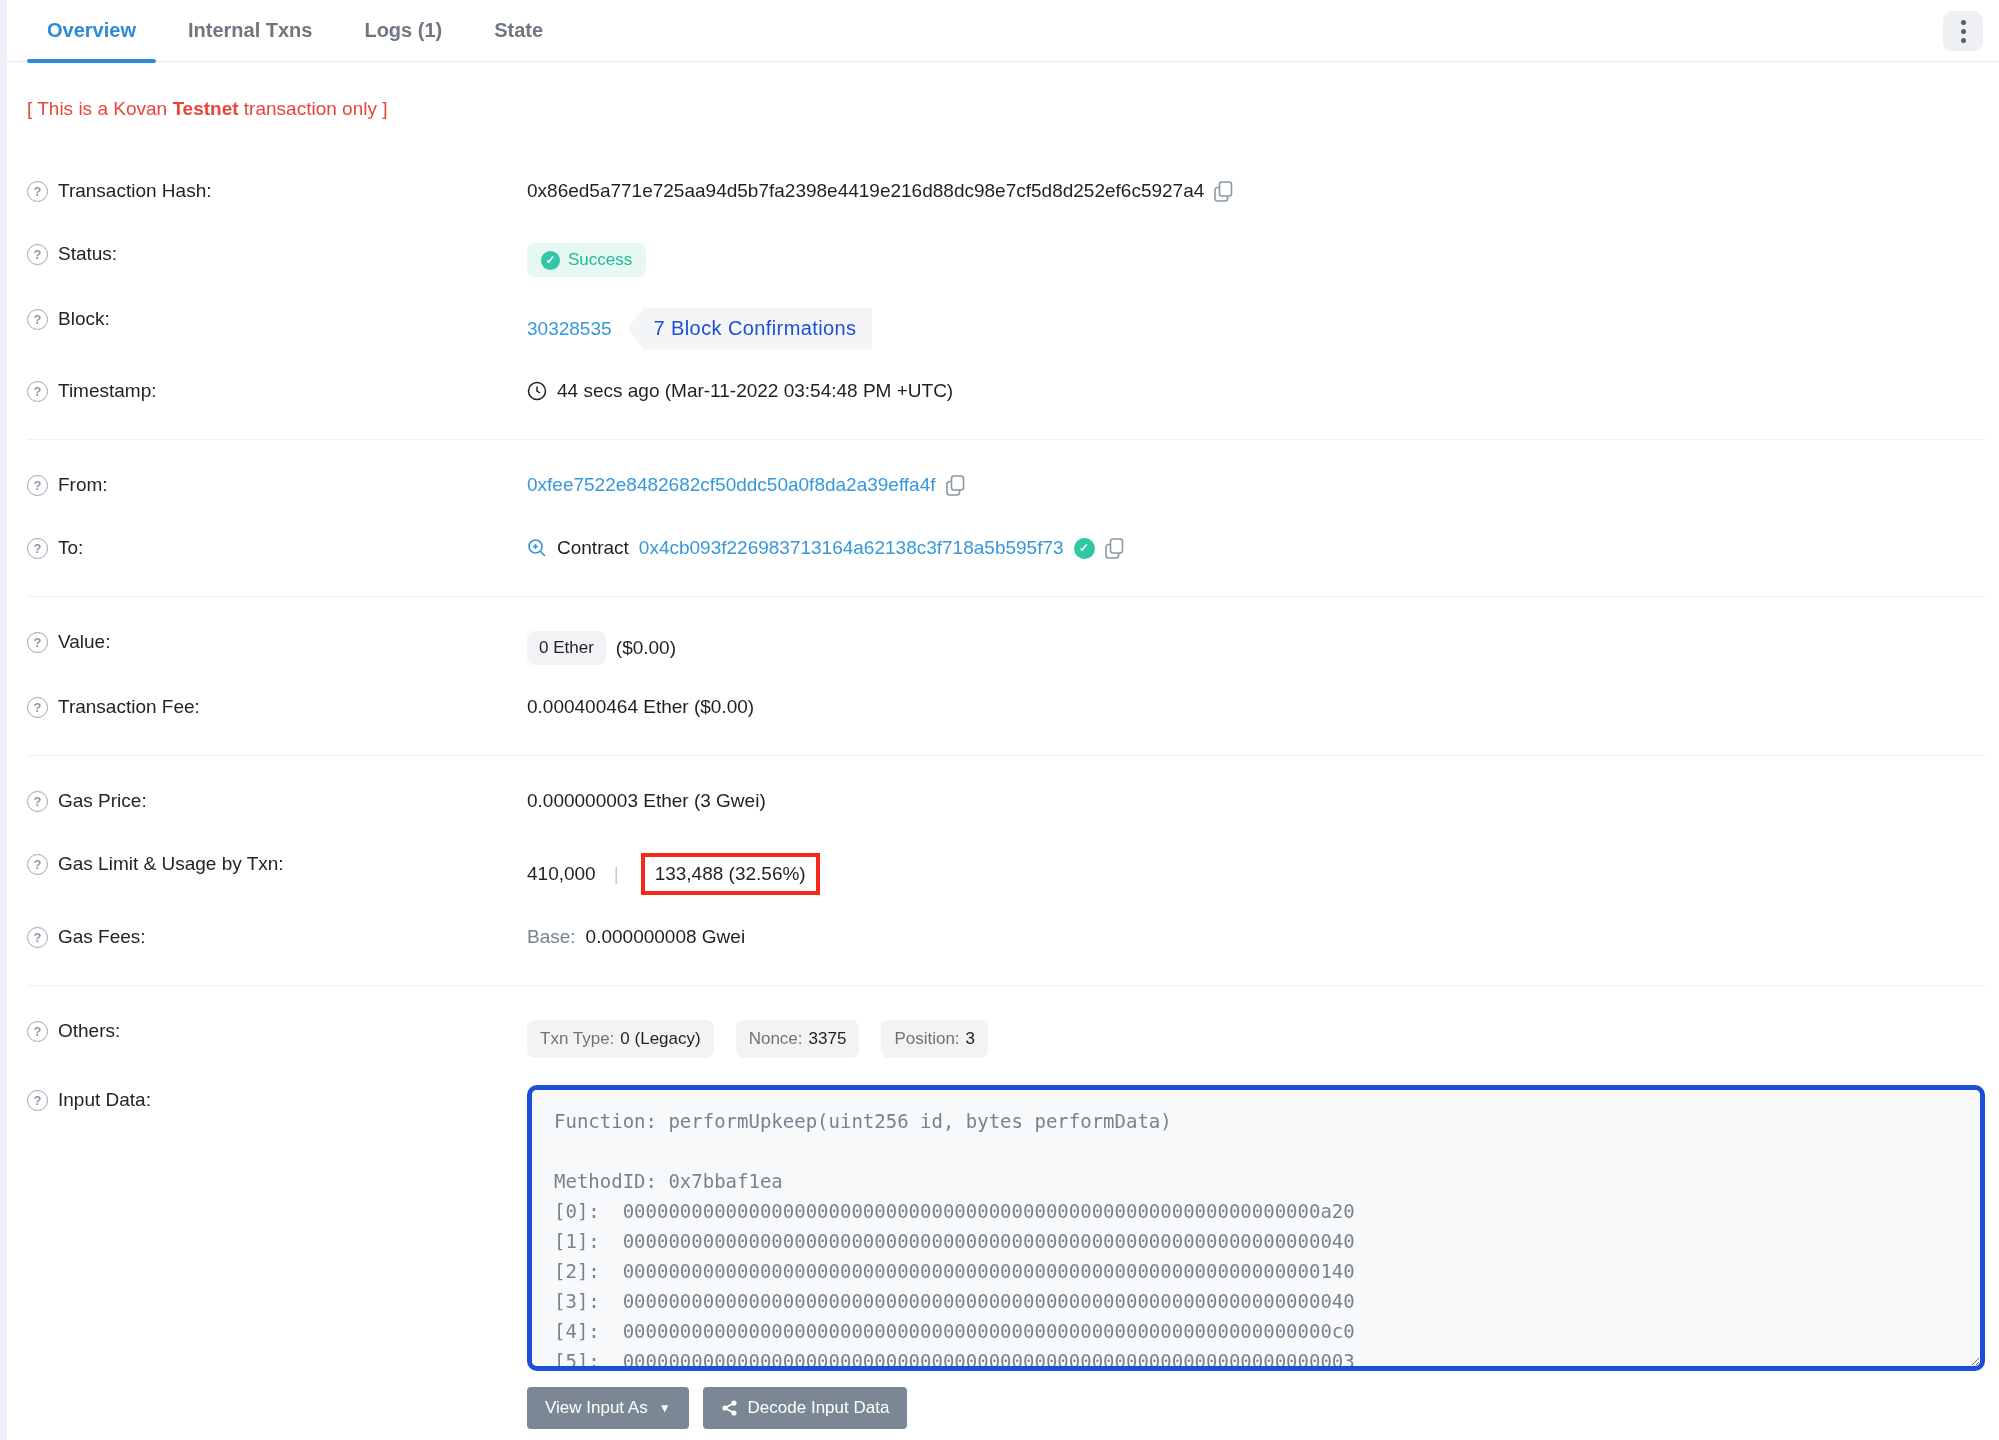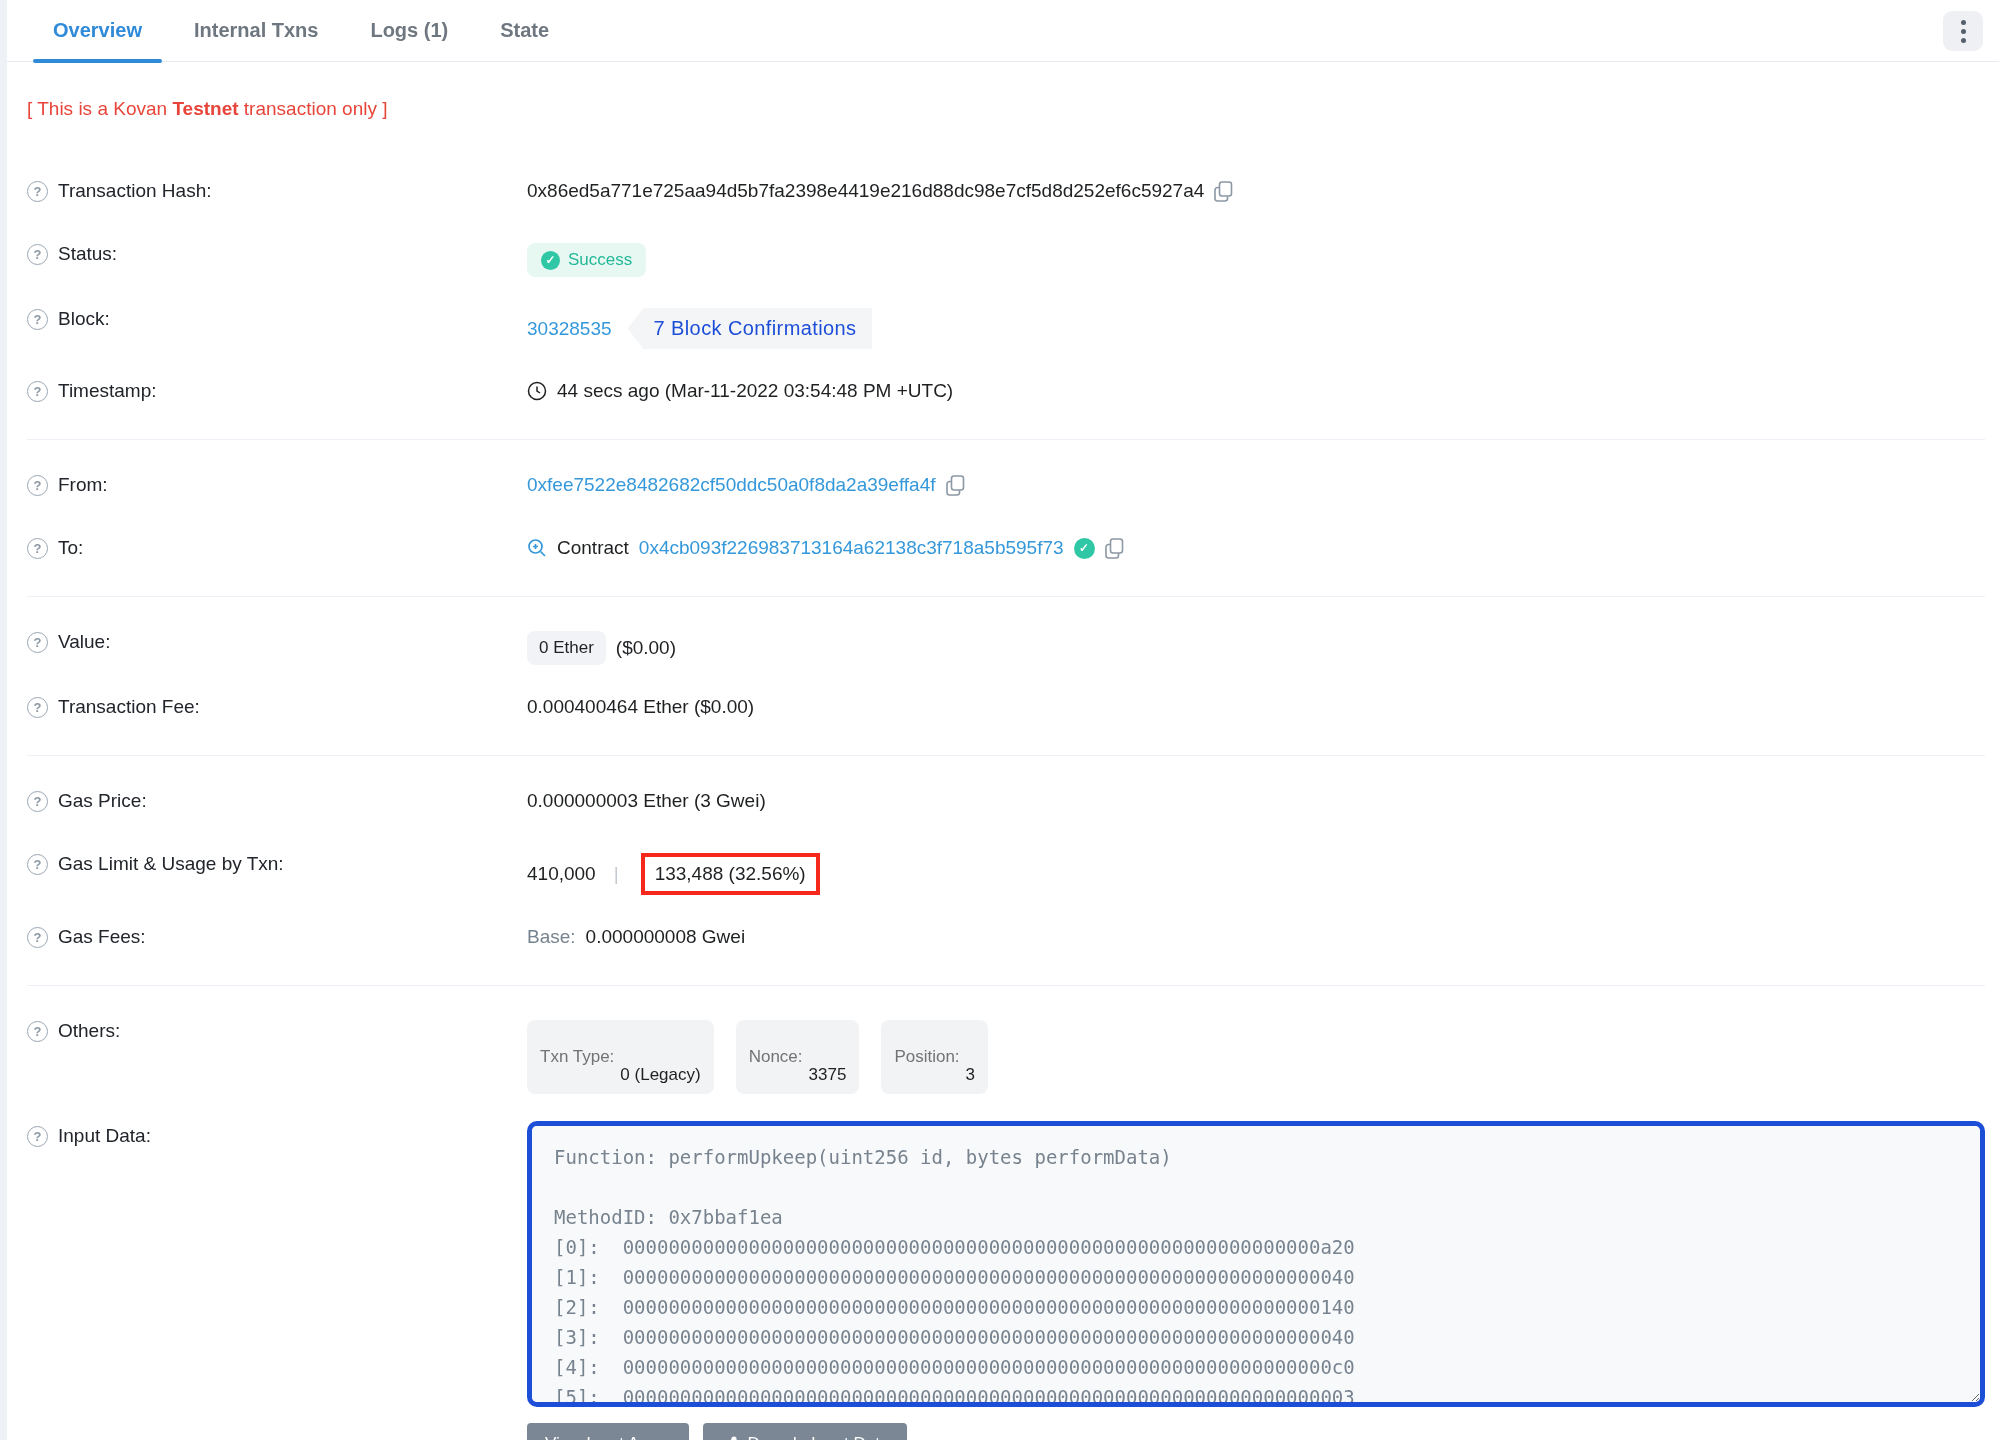--- a/index.html
+++ b/index.html
@@ -6,21 +6,21 @@
   html,body { width: 1999px; height: 1440px; background: #ffffff;
     font-family: "Liberation Sans", sans-serif; color: #1e2022; overflow: hidden; }
   .page-edge { position: absolute; left: 0; top: 0; width: 7px; height: 1440px;
     background: #eef1f6; }
   .page-edge-right { position: absolute; right: 0; top: 0; width: 3px; height: 1440px;
     background: #f4f6fa; }
   .card { position: absolute; left: 7px; top: 0; width: 1992px; height: 1440px; background:#fff; }
 
   
   .tabbar { display: flex; align-items: stretch; border-bottom: 1px solid #e7eaf3;
-    height: 62px; padding-left: 20px; position: relative; }
+    height: 62px; padding-left: 14px; position: relative; }
   .tab { display: flex; align-items: center; padding: 0 26px; font-size: 20px;
     font-weight: 600; color: #6e7780; cursor: pointer; position: relative; }
   .tab.active { color: #2f8ad8; }
   .tab.active::after { content:""; position:absolute; left:6px; right:6px; bottom:-2px;
     height:4px; background:#2f8ad8; border-radius:2px; }
   .kebab-btn { position: absolute; right: 16px; top: 11px; width: 40px; height: 40px;
     background: #eef0f4; border-radius: 9px; display: flex; flex-direction: column;
     align-items: center; justify-content: center; gap: 4px; cursor: pointer; }
   .kebab-btn i { width: 5px; height: 5px; border-radius: 50%; background: #55606c; }
 
@@ -59,21 +59,21 @@
     margin-left: 6px; clip-path: polygon(0 50%, 16px 0, 100% 0, 100% 100%, 16px 100%); }
 
   
   .badge-gray { display: inline-flex; align-items: center; background: #f2f3f6;
     border-radius: 8px; padding: 7px 12px; font-size: 17px; color: #1e2022; }
 
   
   .badge-kv { display: inline-flex; align-items: center; gap: 6px; background: #f2f3f5;
     border-radius: 8px; padding: 9px 13px; font-size: 17px; margin-right: 12px; }
   .badge-kv .k { color: #737373; }
-  .badge-kv .v { color: #1e2022; margin-top: 36px; }
+  .badge-kv .v { color: #1e2022; }
 
   .muted { color: #77838f; }
   .sep { color: #c3cad2; padding: 0 8px; }
 
   .gas-highlight { display: inline-flex; align-items: center; border: 4px solid #f5281b;
     padding: 6px 10px; margin-left: 4px; }
 
   
   .input-box { width: 100%; height: 286px; resize: both; background: #f8f9fa;
     border: 5px solid #1d4ed8; border-radius: 10px; padding: 16px 22px;

